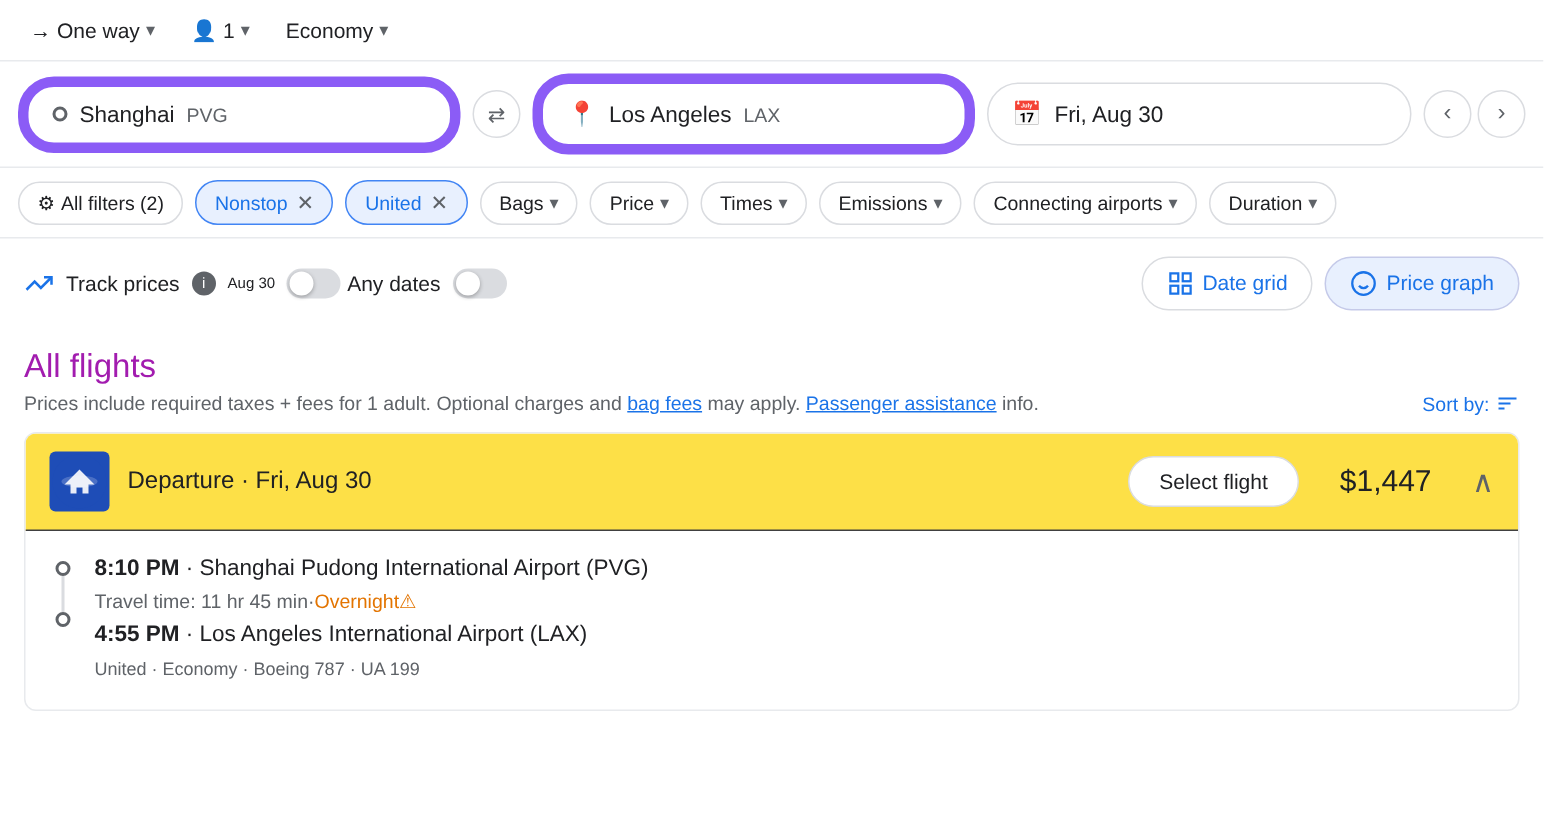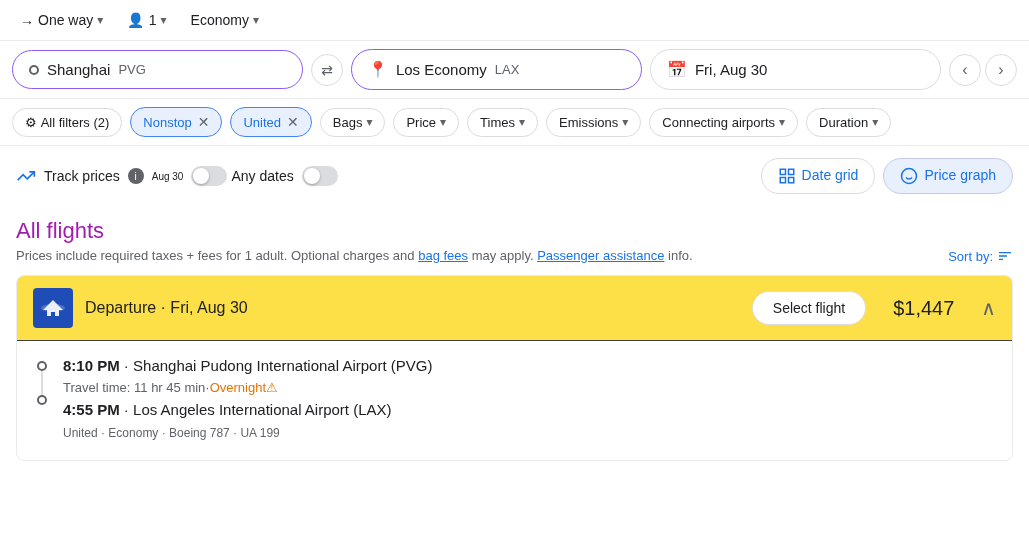--- a/index.html
+++ b/index.html
@@ -5,21 +5,21 @@
     * { box-sizing: border-box; margin: 0; padding: 0; }
     body { font-family: 'Google Sans', Arial, sans-serif; font-size: 14px; background: #fff; color: #202124; width: 1029px; }
 
     
     .top-bar { display: flex; align-items: center; gap: 8px; padding: 8px 12px; border-bottom: 1px solid #e8eaed; }
     .top-bar-item { display: flex; align-items: center; gap: 4px; padding: 4px 8px; border-radius: 20px; cursor: pointer; font-size: 14px; color: #202124; }
     .chevron-icon { font-size: 12px; color: #5f6368; }
 
     
     .search-bar { display: flex; align-items: center; padding: 8px 12px; gap: 8px; border-bottom: 1px solid #e8eaed; }
-    .search-input { display: flex; align-items: center; gap: 8px; border: 1px solid #8b5cf6; border-radius: 24px; padding: 10px 16px; flex: 1; max-width: 320px; cursor: pointer; }
+    .search-input { display: flex; align-items: center; gap: 8px; border: 7px solid #8b5cf6; border-radius: 24px; padding: 10px 16px; flex: 1; max-width: 320px; cursor: pointer; }
     .swap-btn { width: 32px; height: 32px; border-radius: 50%; border: 1px solid #dadce0; background: #fff; display: flex; align-items: center; justify-content: center; cursor: pointer; font-size: 14px; color: #5f6368; }
     .date-input { display: flex; align-items: center; gap: 8px; border: 1px solid #dadce0; border-radius: 24px; padding: 10px 16px; flex: 1; cursor: pointer; }
     .date-nav { display: flex; gap: 4px; margin-left: auto; }
     .date-nav-btn { width: 32px; height: 32px; border-radius: 50%; border: 1px solid #dadce0; background: #fff; display: flex; align-items: center; justify-content: center; cursor: pointer; font-size: 16px; color: #5f6368; }
 
     
     .filters-bar { display: flex; align-items: center; gap: 8px; padding: 8px 12px; border-bottom: 1px solid #e8eaed; flex-wrap: wrap; }
     .filter-chip { display: flex; align-items: center; gap: 4px; padding: 6px 12px; border: 1px solid #dadce0; border-radius: 20px; cursor: pointer; font-size: 13px; white-space: nowrap; }
     .filter-chip-active { background: #e8f0fe; border-color: #4285f4; color: #1a73e8; }
     .filter-chip-all { background: #fff; }
@@ -92,21 +92,21 @@
   <div class="search-input">
     <span style="width:10px;height:10px;border-radius:50%;border:2px solid #5f6368;background:#fff;display:inline-block;"></span>
     <span style="font-weight:400;font-size:15px;">Shanghai</span>
     <span style="color:#5f6368;font-size:13px;">PVG</span>
   </div>
   <button class="swap-btn">
     <span>⇄</span>
   </button>
   <div class="search-input">
     <span style="color:#ea4335;font-size:16px;">📍</span>
-    <span style="font-weight:400;font-size:15px;">Los Economy</span>
+    <span style="font-weight:400;font-size:15px;">Los Angeles</span>
     <span style="color:#5f6368;font-size:13px;">LAX</span>
   </div>
   <div class="date-input">
     <span style="font-size:16px;">📅</span>
     <span style="font-size:15px;">Fri, Aug 30</span>
   </div>
   <div class="date-nav">
     <button class="date-nav-btn">‹</button>
     <button class="date-nav-btn">›</button>
   </div>

